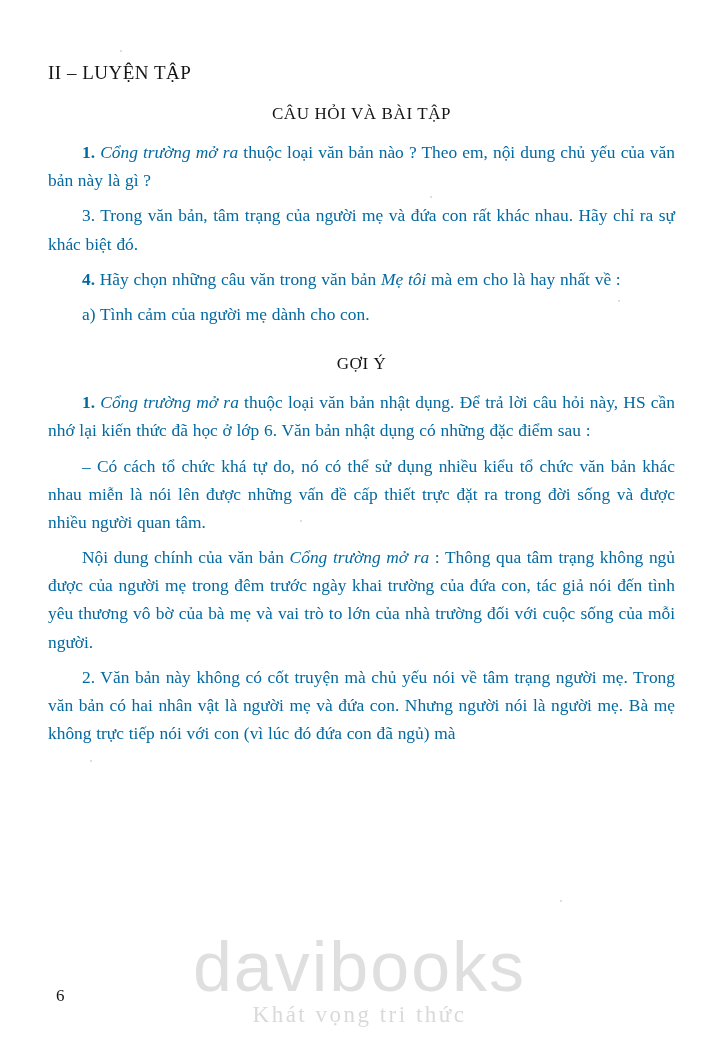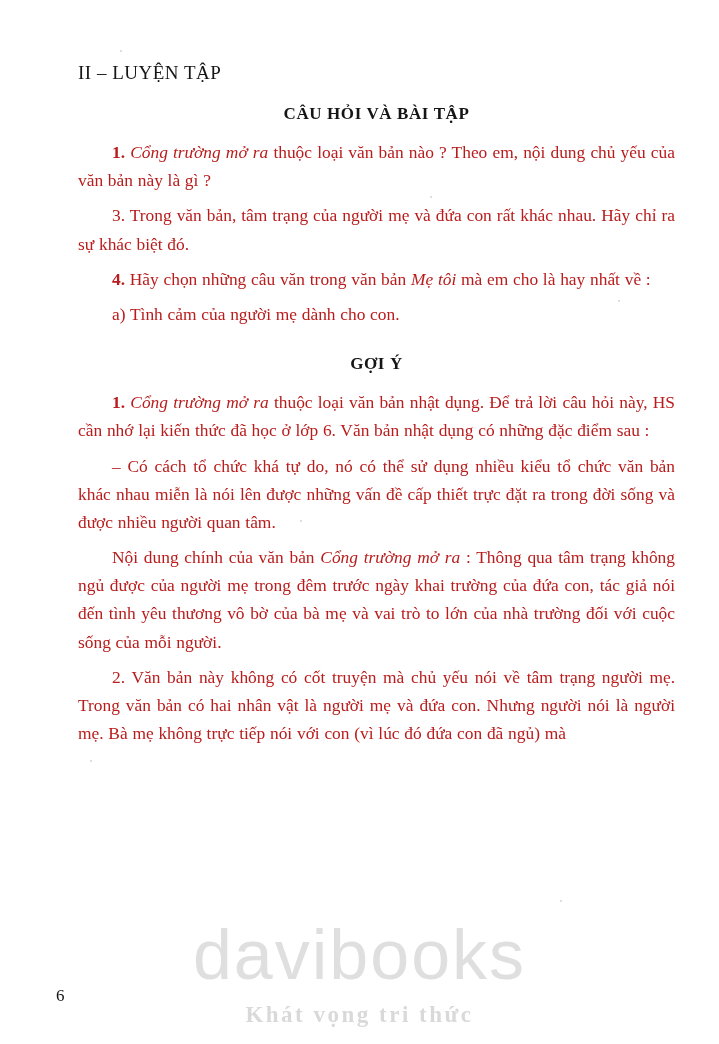--- a/index.html
+++ b/index.html
@@ -13,47 +13,47 @@
     font-family: "Liberation Serif", serif;
     color: #1a1a1a;
     position: relative;
     overflow: hidden;
   }
   .page {
     position: relative;
     width: 719px;
     height: 1044px;
     box-sizing: border-box;
-    padding: 62px 44px 0 78px;
+    padding: 62px 44px 0 48px;
   }
   .section-heading {
     font-size: 19px;
     letter-spacing: 0.5px;
     margin: 0 0 20px 0;
     font-weight: normal;
     color: #151515;
   }
   .centered-heading {
     text-align: center;
     font-size: 17px;
-    font-weight: bold;
+    font-weight: normal;
     letter-spacing: 0.6px;
     margin: 4px 0 14px 0;
     color: #151515;
   }
   .centered-heading.second {
     margin: 26px 0 14px 0;
   }
   p.para {
     margin: 0 0 7px 0;
     font-size: 17.4px;
     line-height: 1.62;
     text-align: justify;
     text-indent: 34px;
-    color: #b91c1c;
+    color: #0369a1;
     word-spacing: 0.4px;
   }
   em.work {
     font-style: italic;
   }
   b.num {
     font-weight: bold;
   }
   .page-number {
     position: absolute;
@@ -78,22 +78,21 @@
     letter-spacing: 2px;
     color: rgba(176, 176, 176, 0.40);
     line-height: 0.95;
     font-weight: normal;
   }
   .watermark .wm-sub {
     font-family: "Liberation Serif", serif;
     font-size: 23px;
     letter-spacing: 2.5px;
     color: rgba(176, 176, 176, 0.48);
-    margin-top: 14px;
-    font-weight: bold;
+    margin-top: 2px;
   }
   
   .speckle {
     position: absolute;
     width: 2px;
     height: 2px;
     background: rgba(150, 120, 120, 0.35);
     border-radius: 50%;
     pointer-events: none;
   }

